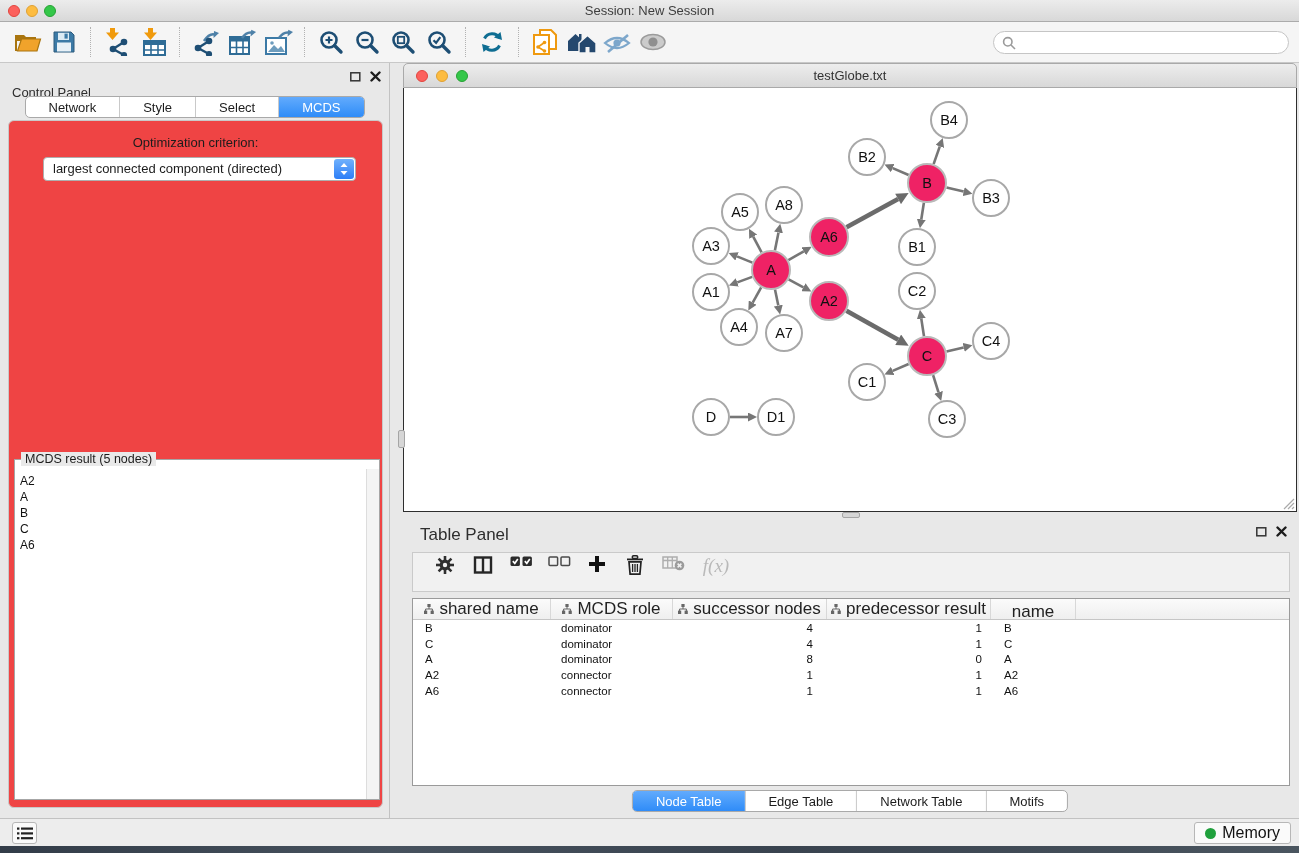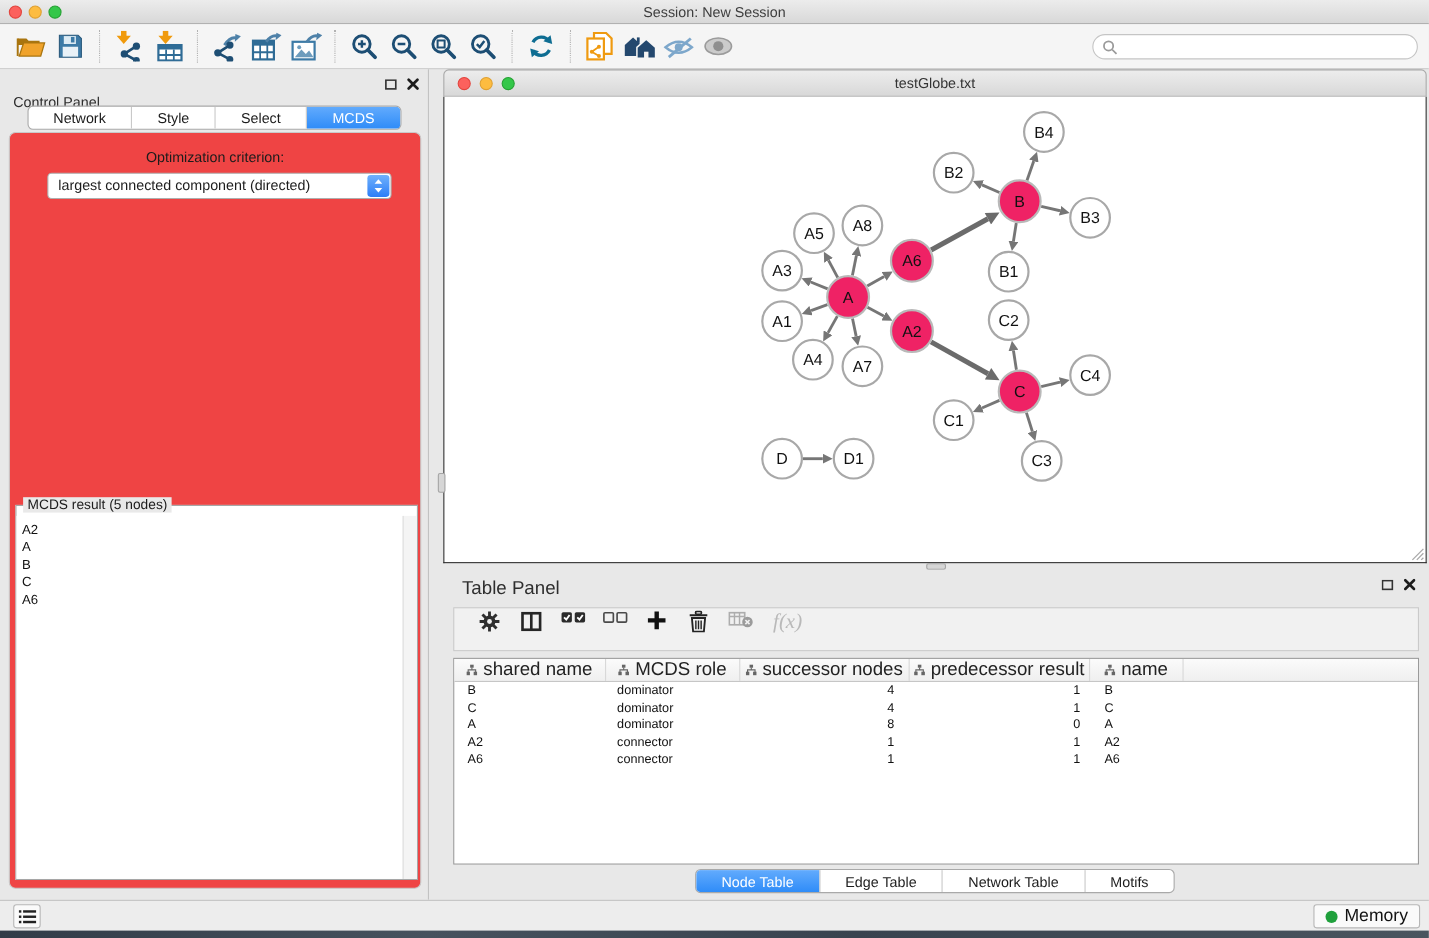--- a/index.html
+++ b/index.html
@@ -526,21 +526,21 @@
         </div>
         <div class="th" style="width: 164px;">
           <svg width="10" height="10" viewBox="0 0 10 10">
             <path d="M5 2.8 V5 M1.6 7 V5 h6.8 v2" stroke="#666" fill="none"></path>
             <rect x="3.4" y="0" width="3.2" height="3" fill="#666"></rect>
             <rect x="0" y="6.6" width="3.2" height="3.4" fill="#666"></rect>
             <rect x="6.6" y="6.6" width="3.2" height="3.4" fill="#666"></rect>
           </svg>
           <span>predecessor result</span>
         </div>
-        <div class="th" style="width: 85px;">
+        <div class="th" style="width: 85px; flex-direction: column;">
           <svg width="10" height="10" viewBox="0 0 10 10">
             <path d="M5 2.8 V5 M1.6 7 V5 h6.8 v2" stroke="#666" fill="none"></path>
             <rect x="3.4" y="0" width="3.2" height="3" fill="#666"></rect>
             <rect x="0" y="6.6" width="3.2" height="3.4" fill="#666"></rect>
             <rect x="6.6" y="6.6" width="3.2" height="3.4" fill="#666"></rect>
           </svg>
           <span>name</span>
         </div>
       </div>
     <div class="tbody">

